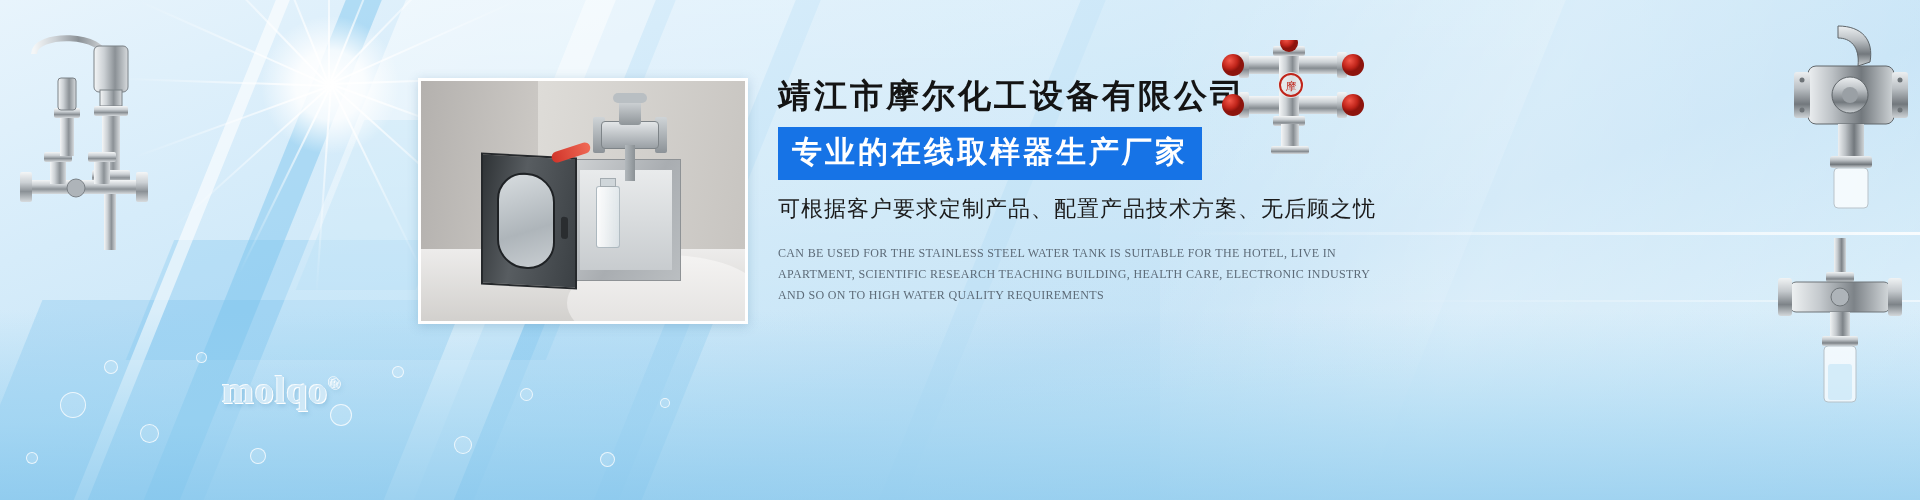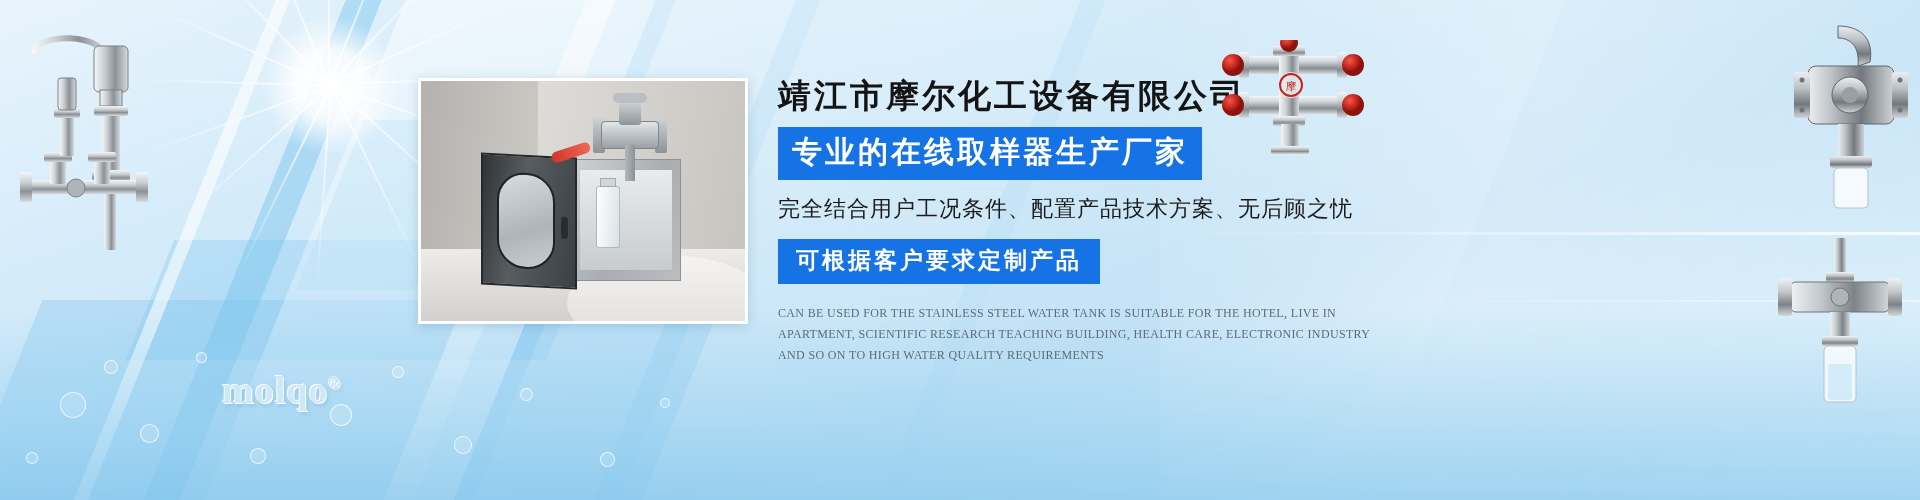--- a/index.html
+++ b/index.html
@@ -346,25 +346,22 @@
   </div>
 
   <div id="text-block">
 
     <div id="company-name">靖江市摩尔化工设备有限公司</div>
 
     <div id="headline-band">
       <div id="headline">专业的在线取样器生产厂家</div>
     </div>
 
-    <div id="subline">完全结合用户工况条件、配置产品技术方案、无后顾之忧</div>
-
-    <div id="cta-band">
-      <div id="cta">可根据客户要求定制产品</div>
-    </div>
+    <div id="subline">可根据客户要求定制产品、配置产品技术方案、无后顾之忧</div>
+
 
     <div id="eng-text">CAN BE USED FOR THE STAINLESS STEEL WATER TANK IS SUITABLE FOR THE HOTEL, LIVE IN APARTMENT, SCIENTIFIC RESEARCH TEACHING BUILDING, HEALTH CARE, ELECTRONIC INDUSTRY AND SO ON TO HIGH WATER QUALITY REQUIREMENTS</div>
   </div>
 
   <div class="eq" id="eq-tree">
     <svg width="170" height="120" viewBox="0 0 170 120">
       <defs>
         <linearGradient id="st2" x1="0" y1="0" x2="0" y2="1">
           <stop offset="0%" stop-color="#f4f6f7"></stop>
           <stop offset="35%" stop-color="#cbd0d4"></stop>

